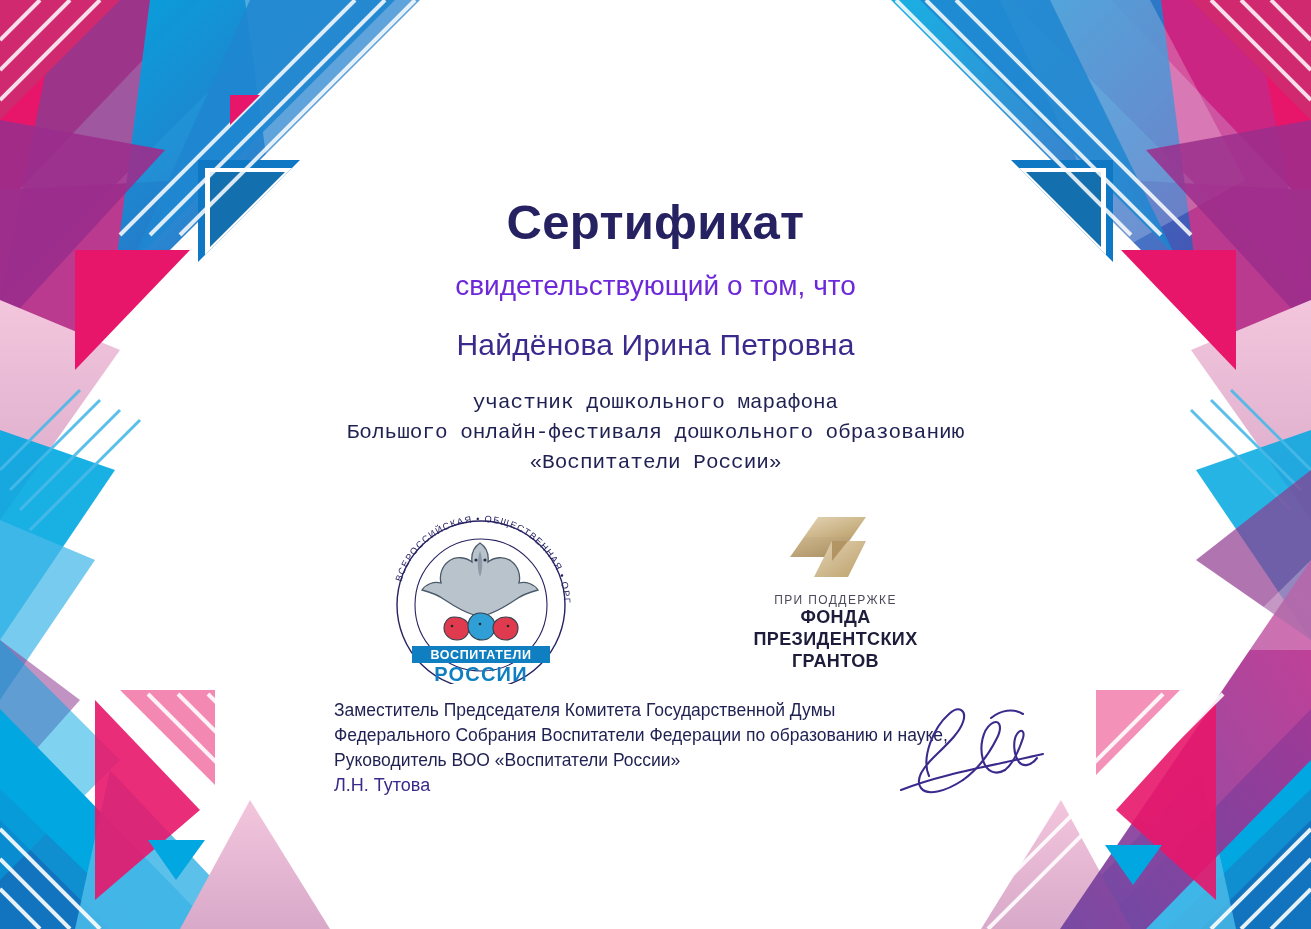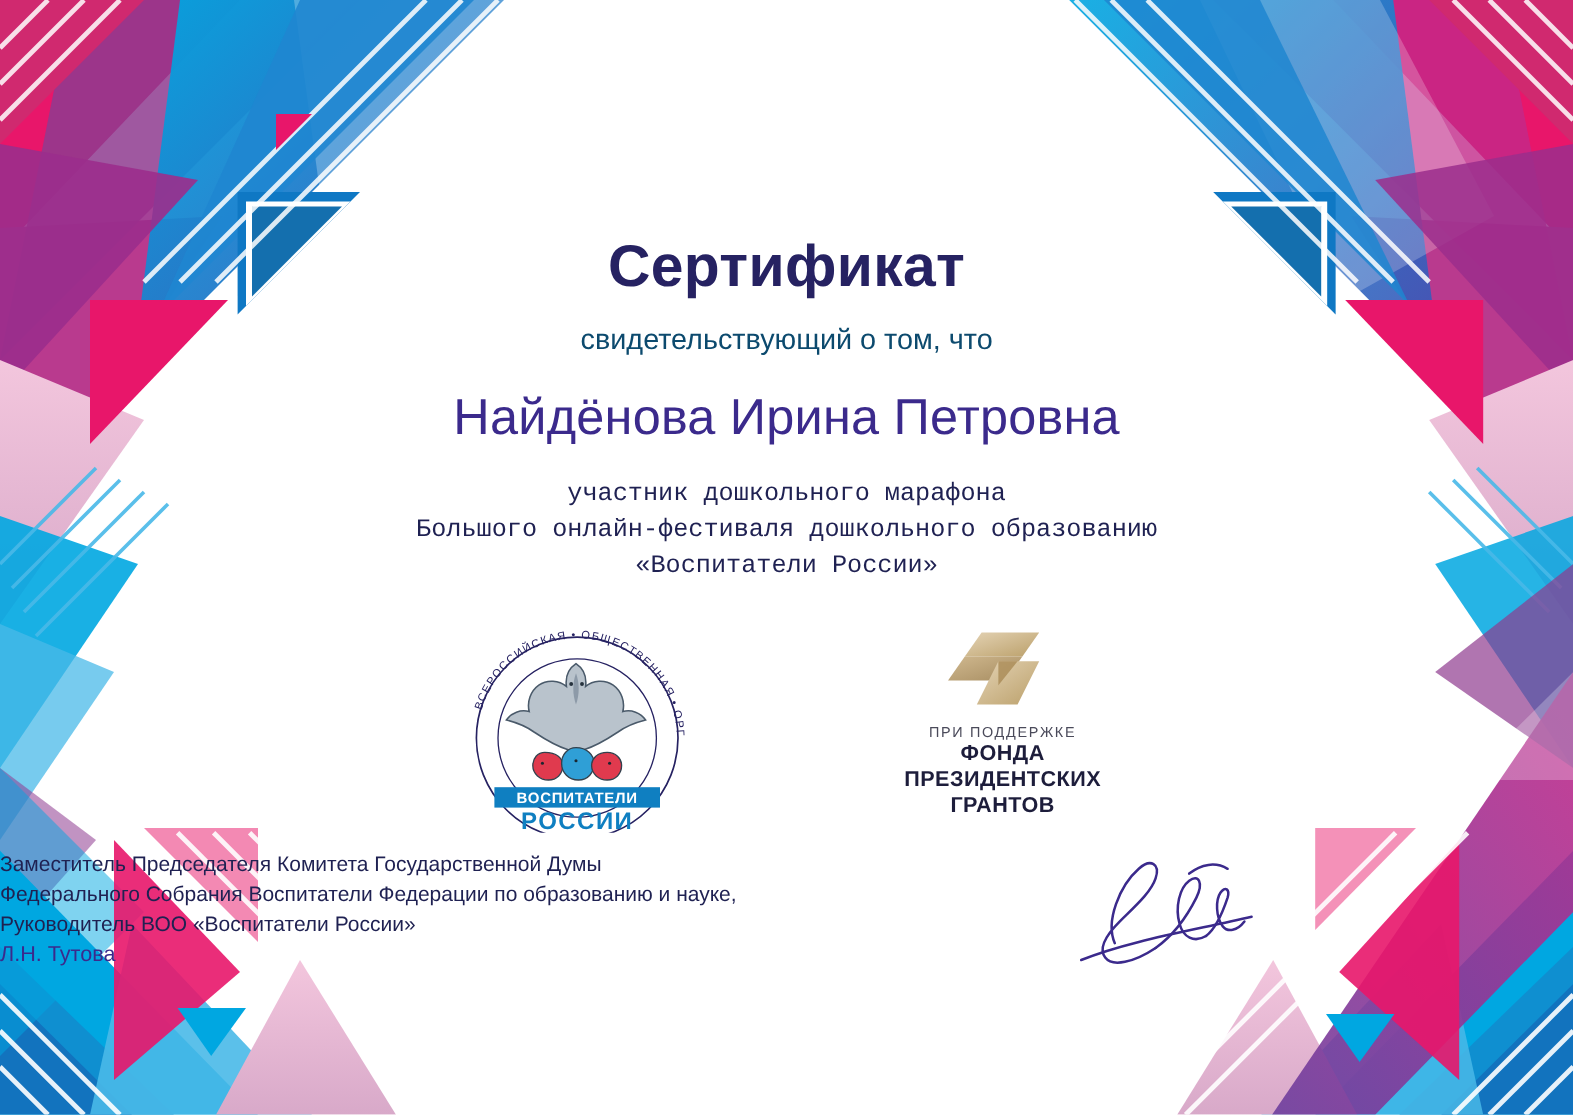--- a/index.html
+++ b/index.html
@@ -40,27 +40,27 @@
   .title {
     margin-top: 198px;
     font-size: 49px;
     font-weight: bold;
     color: #262262;
     letter-spacing: 0.3px;
     line-height: 1;
   }
   .subtitle {
     margin-top: 23px;
-    font-size: 24px;
-    color: #0c4a6e;
+    font-size: 28px;
+    color: #6d28d9;
     font-weight: normal;
   }
   .recipient {
     margin-top: 26px;
-    font-size: 42px;
+    font-size: 30px;
     color: #3b2a8c;
     font-weight: normal;
     letter-spacing: 0.2px;
   }
   .desc {
     margin-top: 26px;
     text-align: center;
     font-size: 21px;
     line-height: 1.42;
     color: #1f2152;
@@ -98,20 +98,21 @@
     font-size: 18px;
     font-weight: bold;
     color: #1d1d3b;
     line-height: 1.22;
     letter-spacing: 0.4px;
   }
 
   
   .signature-block {
     width: 1311px;
+    padding-left: 334px;
     box-sizing: border-box;
     margin-top: 14px;
     position: relative;
   }
   .sig-line {
     font-size: 17.5px;
     color: #1f2152;
     line-height: 1.41;
   }
   .sig-name {

